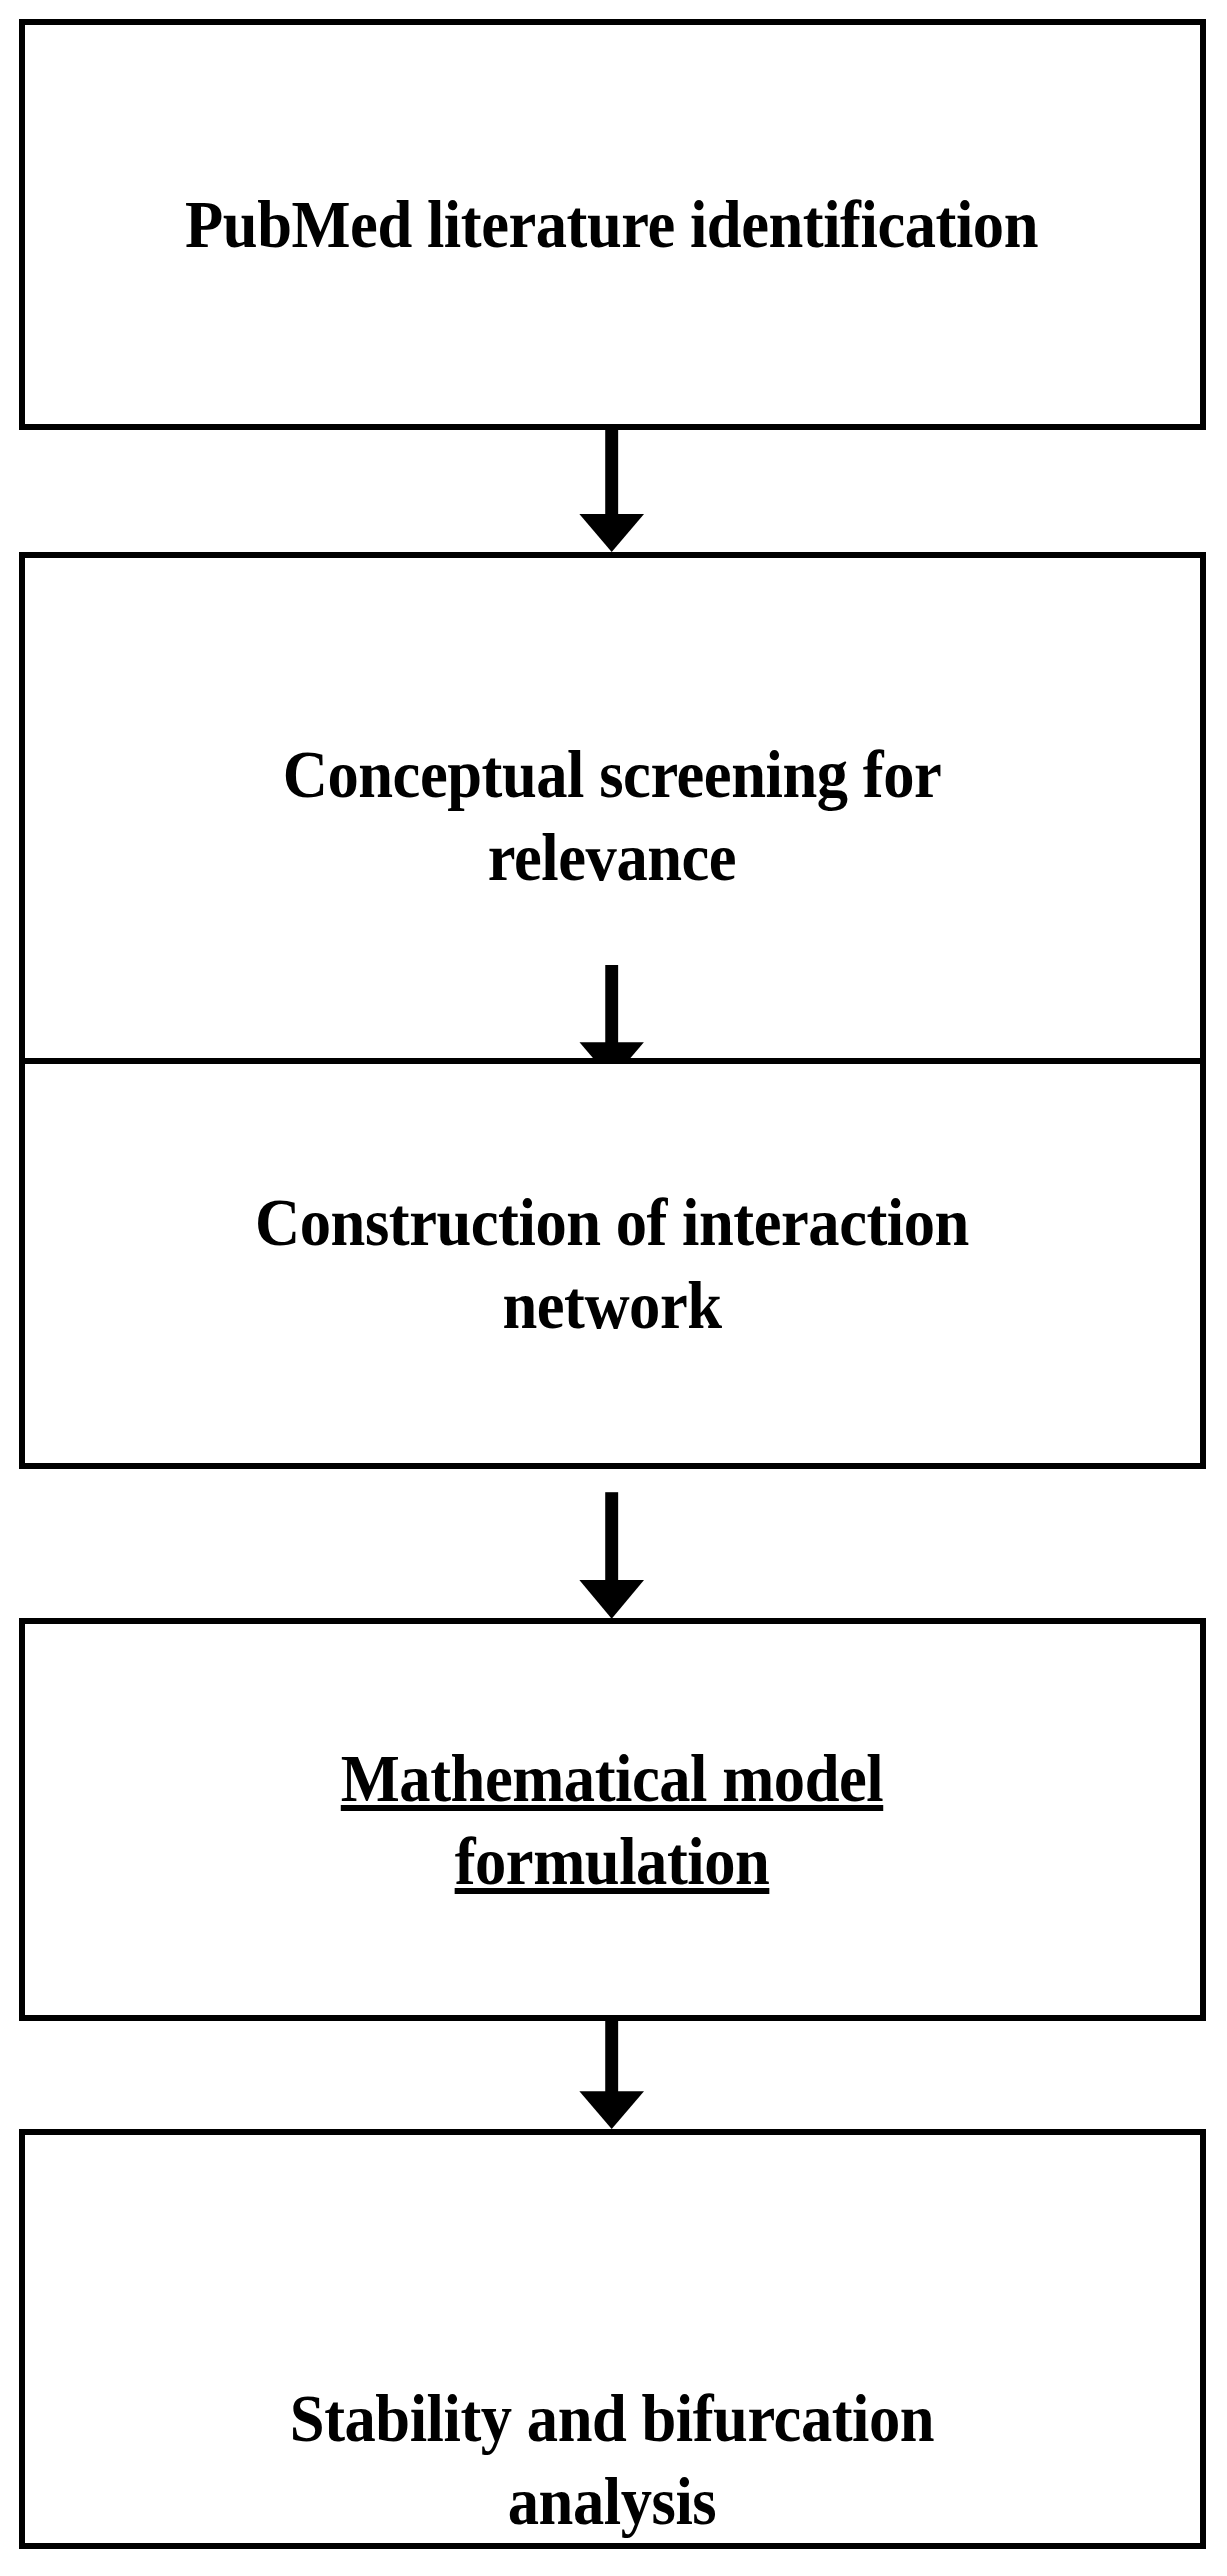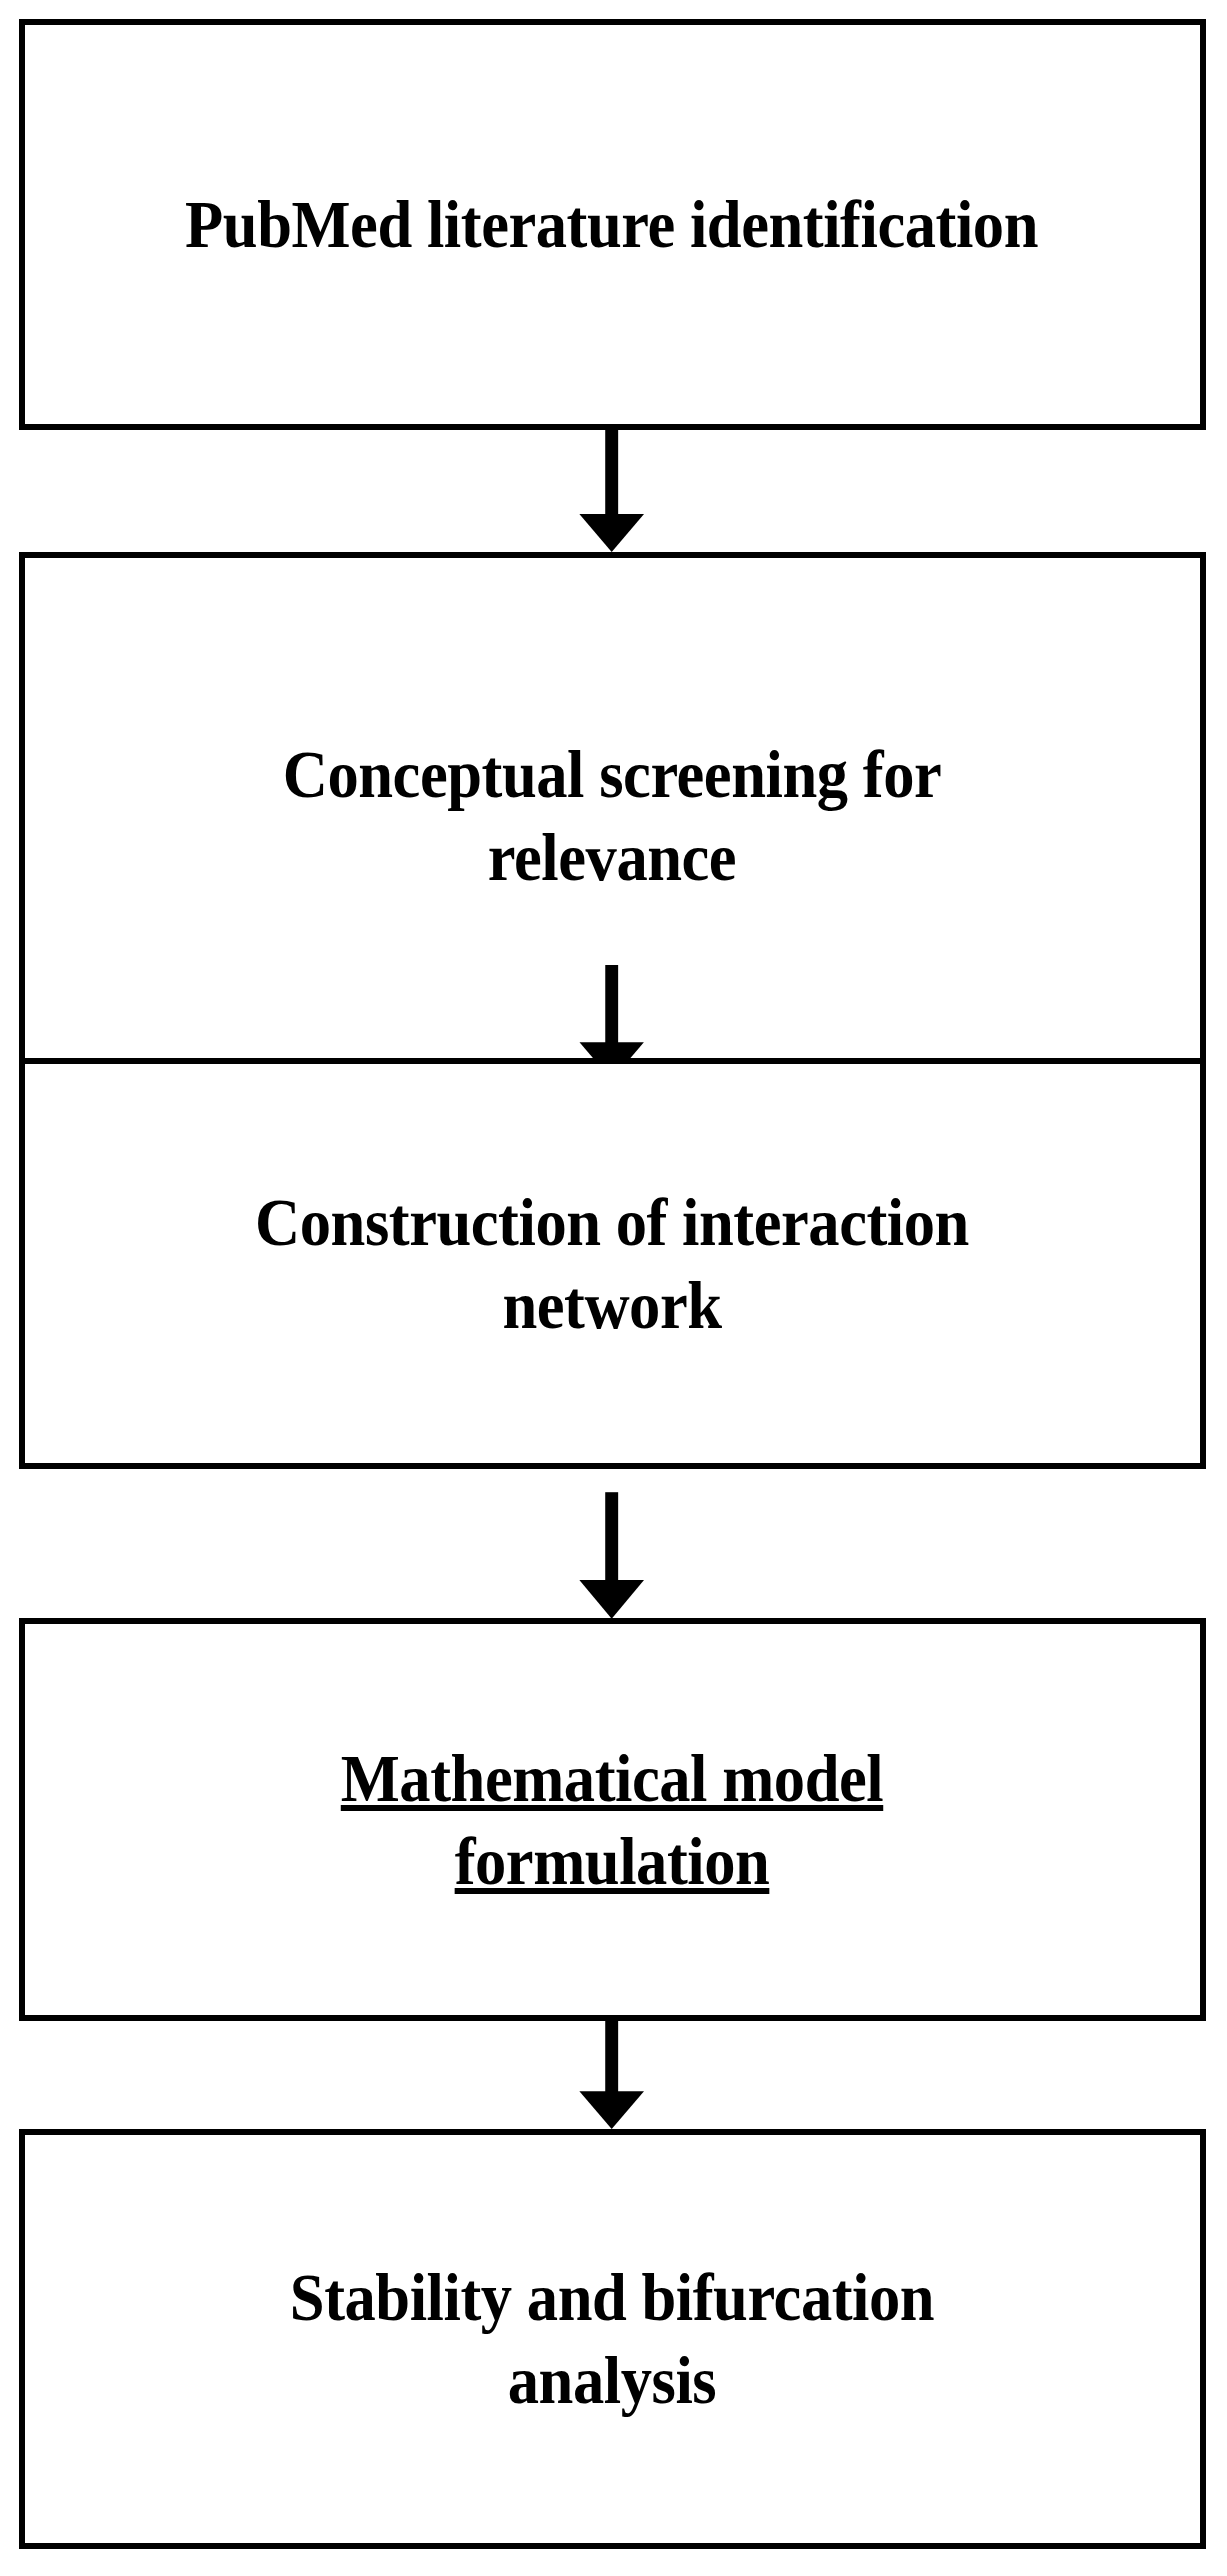--- a/index.html
+++ b/index.html
@@ -91,18 +91,18 @@
     <div class="node-label">Mathematical model formulation</div>
   </div>
 
   <div class="connector" style="top:2021px; height:108px;">
     <svg width="1228" height="108" viewBox="0 0 1329 117">
       <rect x="655" y="0" width="14" height="78" fill="#000000"></rect>
       <polygon points="627,76 697,76 662,117" fill="#000000"></polygon>
     </svg>
   </div>
 
-  <div class="node" id="box5" style="top:2129px; height:420px;">
+  <div class="node" id="box5" style="top:2129px; height:420px;align-items:flex-end;">
     <div class="node-label">Stability and bifurcation analysis</div>
   </div>
 
 </div>
 
 
 </body></html>

